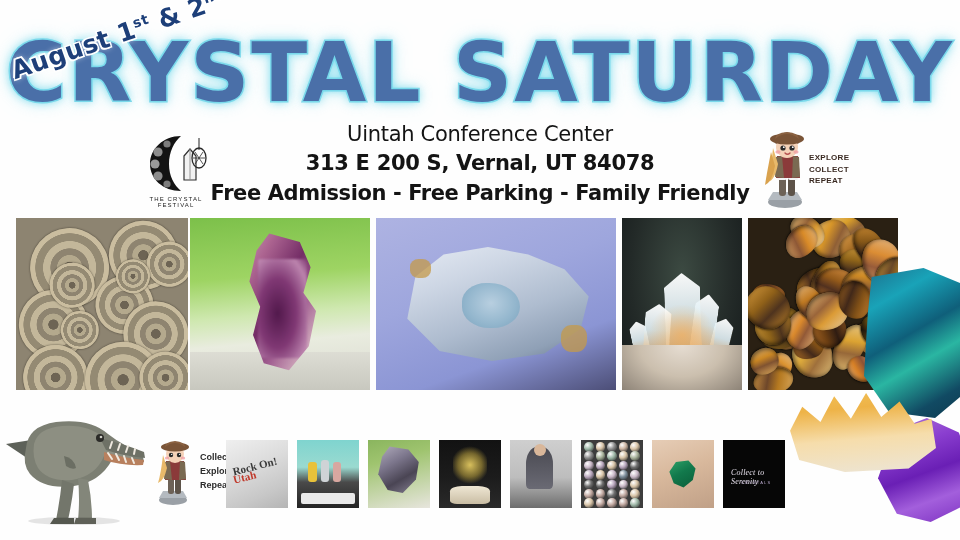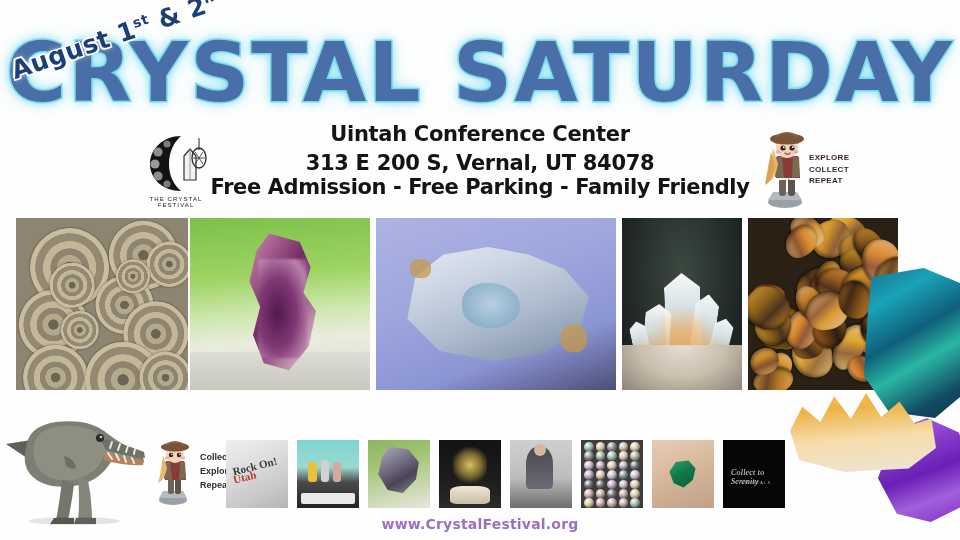--- a/index.html
+++ b/index.html
@@ -53,23 +53,23 @@
     text-shadow: 0 0 9px rgba(110,215,235,0.95), 0 0 18px rgba(140,225,240,0.6);
   }
 
   
   .venue {
     position: absolute; left: 0; right: 0; top: 122px;
     text-align: center;
     color: #141414;
     font-family: "DejaVu Sans", sans-serif;
   }
-  .venue .line1 { font-size: 21px; font-weight: bold; letter-spacing: -0.3px; }
+  .venue .line1 { font-size: 21px; font-weight: normal; letter-spacing: -0.3px; }
   .venue .line2 { font-size: 21px; font-weight: bold; margin-top: 5px; letter-spacing: -0.3px; }
-  .venue .line3 { font-size: 21px; font-weight: bold; letter-spacing: -0.4px; }
+  .venue .line3 { font-size: 21px; font-weight: bold; margin-top: 6px; letter-spacing: -0.4px; }
 
   
   .brand-logo { position: absolute; left: 133px; top: 132px; width: 86px; height: 76px; text-align: center; }
   .brand-logo svg { display: block; margin: 0 auto; }
   .brand-logo .brand-text {
     font-size: 6px; letter-spacing: 1.1px; color: #222; margin-top: 2px;
     font-family: "Liberation Sans", sans-serif;
   }
 
   
@@ -514,15 +514,14 @@
     <div class="thumb th-pendant">
       <div class="gemp"></div>
     </div>
 
     <div class="thumb th-serenity">
       <div class="logo-txt">Collect to Serenity</div>
       <div class="logo-sub">CRYSTALS</div>
     </div>
   </div>
 
-  <div class="footer-url">www.CrystalFestival.org</div>
 
 </div>
 
 </body></html>

